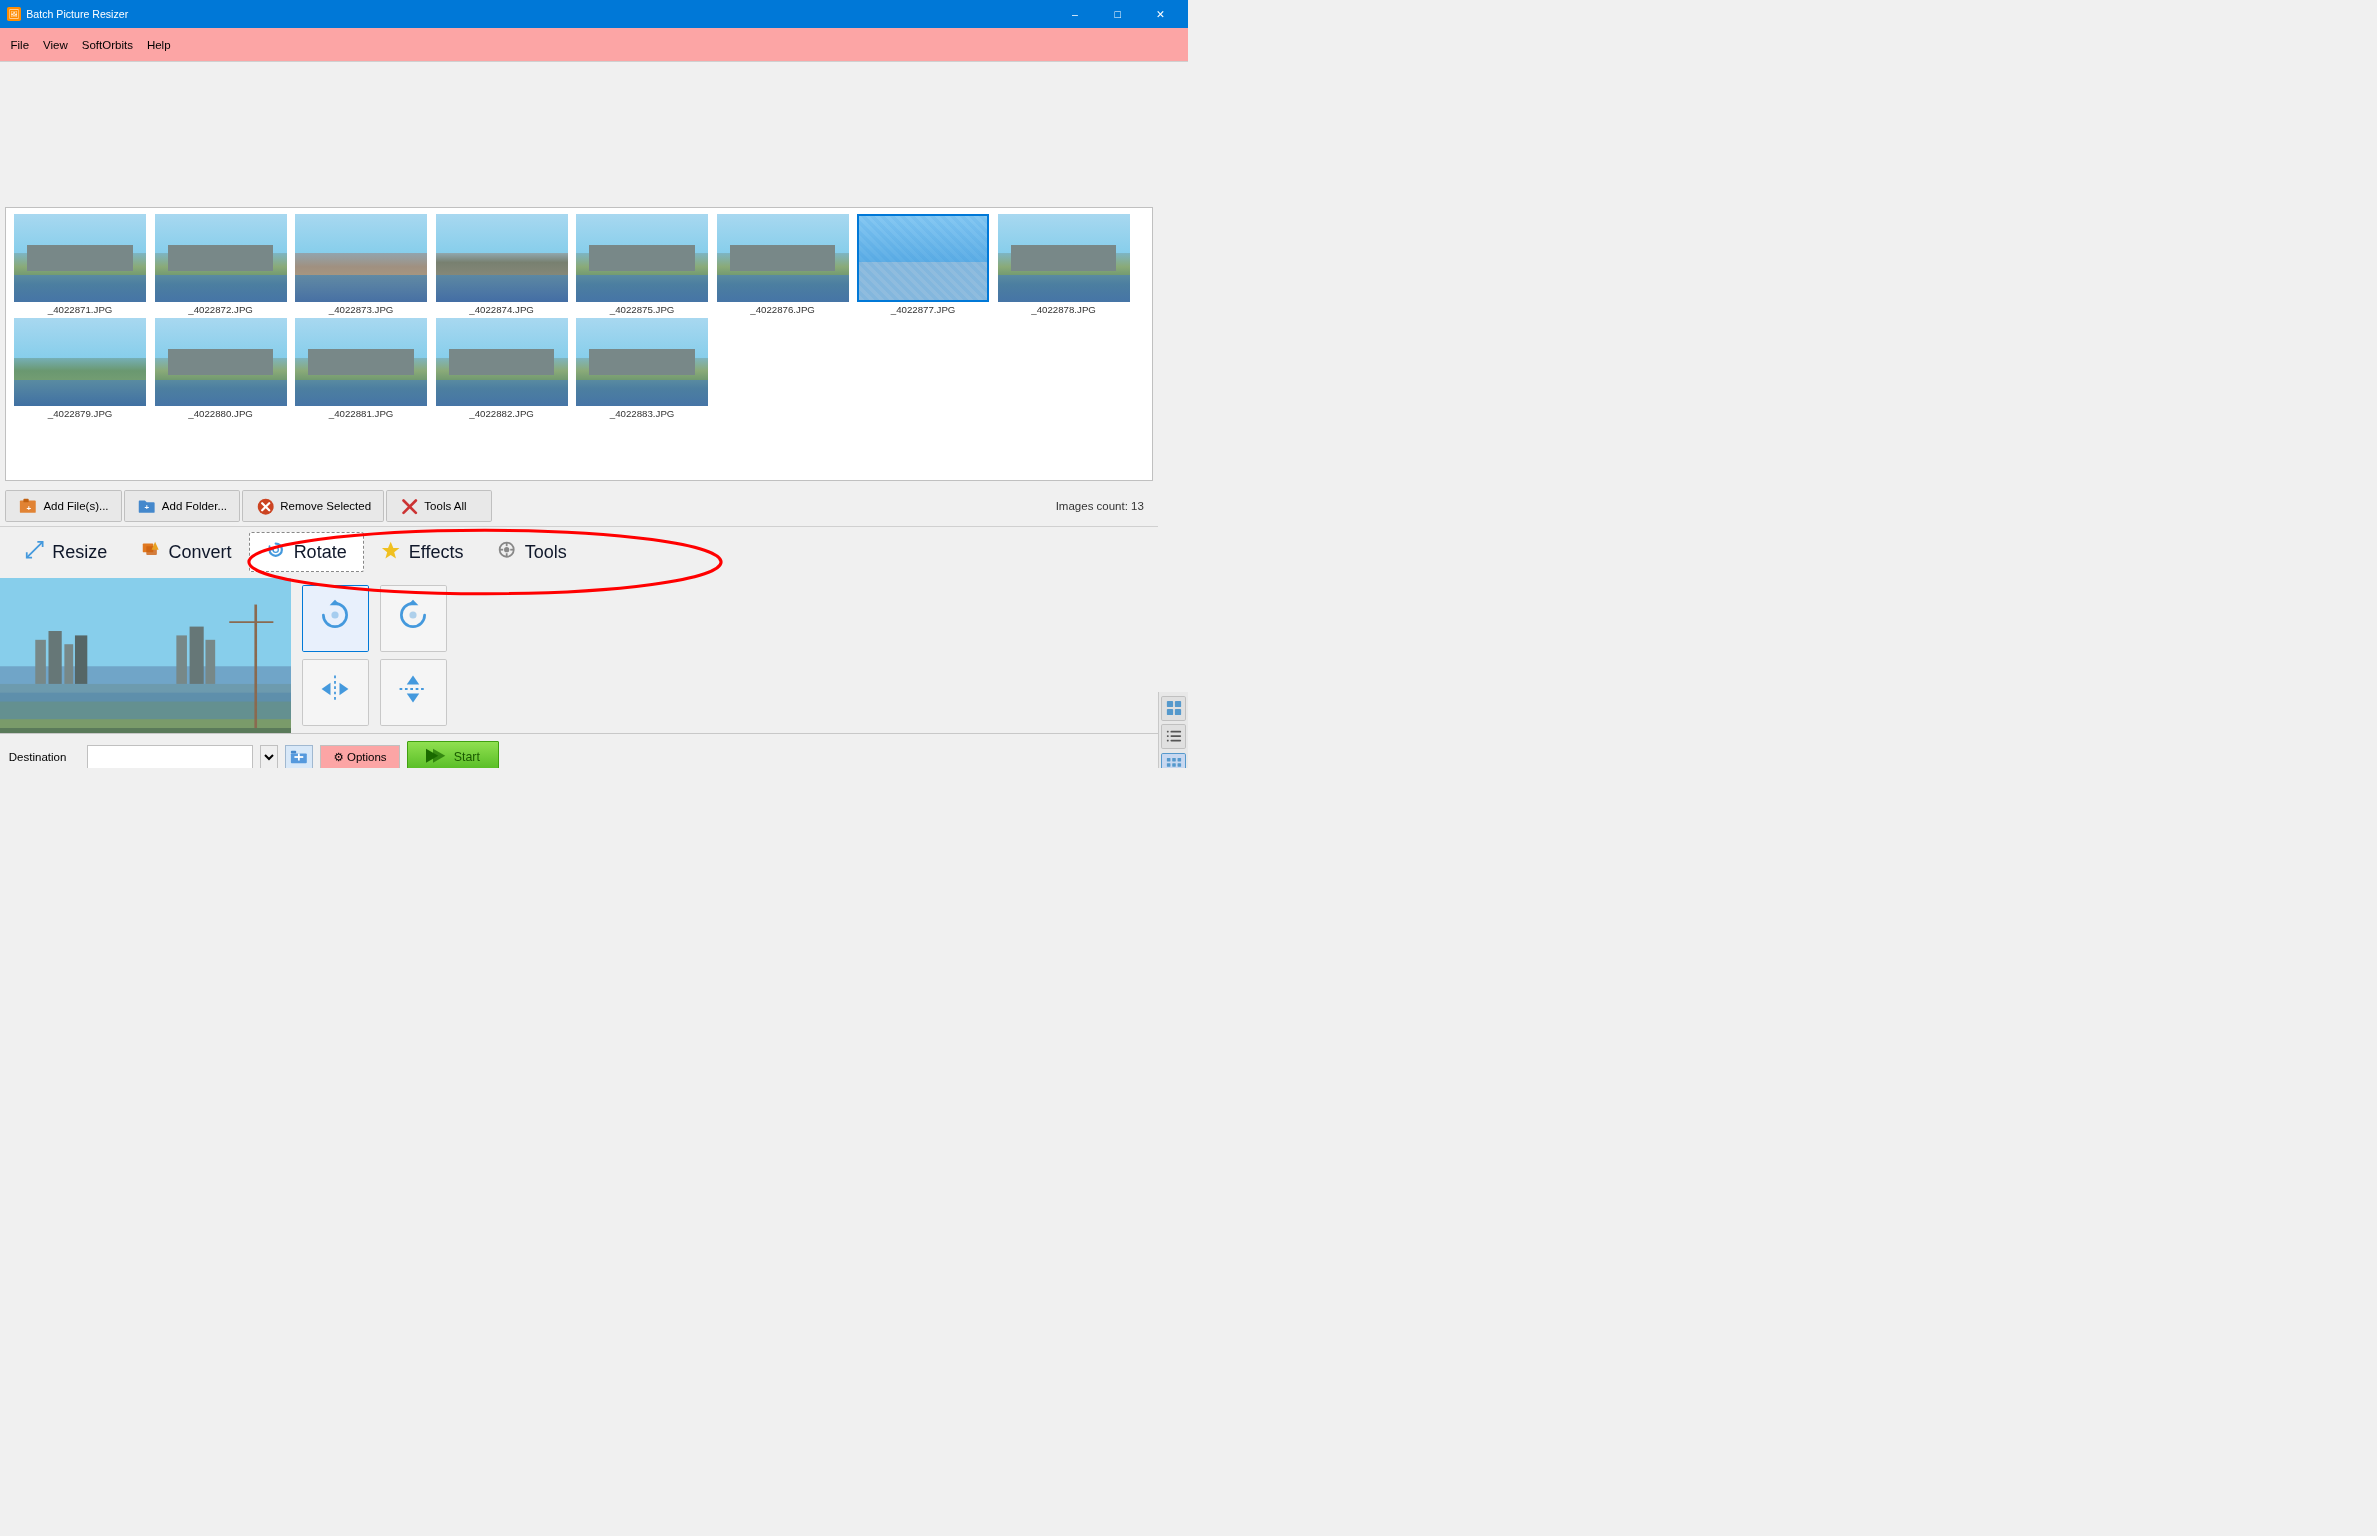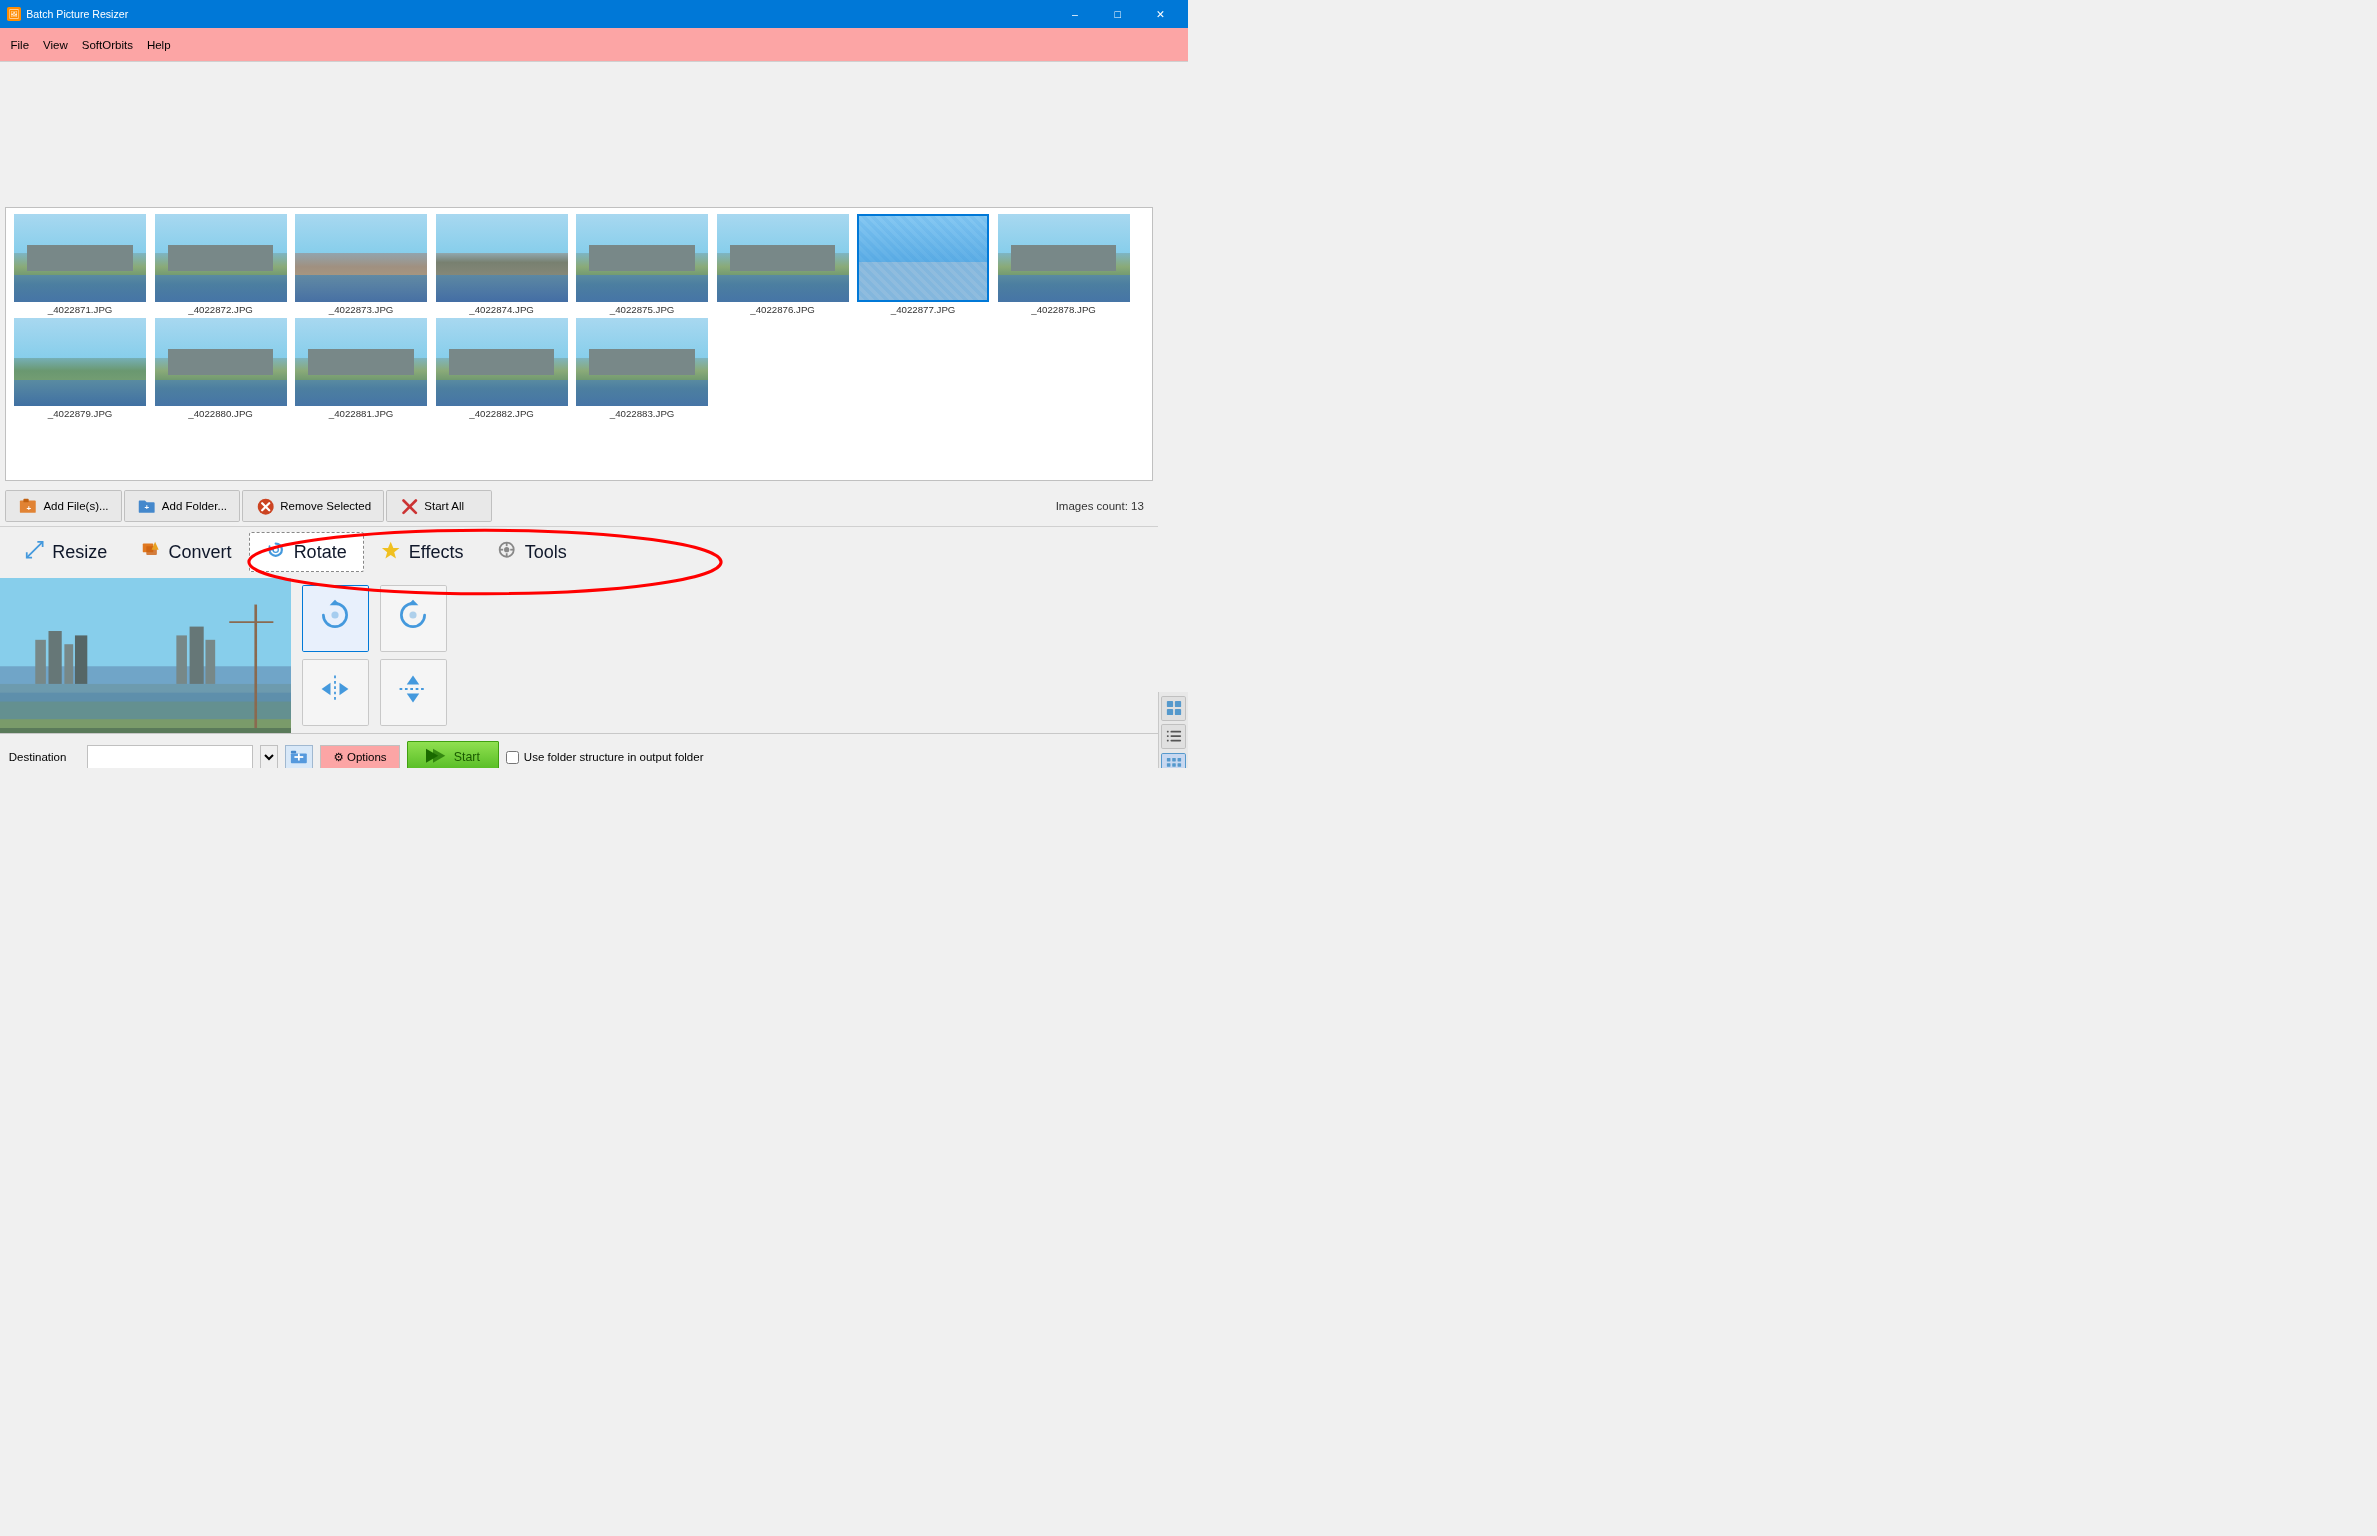--- a/index.html
+++ b/index.html
@@ -549,21 +549,21 @@
         </span>
         <span>Remove Selected</span>
       </button>
       <button class="tool-btn">
         <span class="tool-btn-icon">
           <svg width="19.4" height="19.4" viewBox="0 0 22 22">
             <line x1="4" y1="4" x2="18" y2="18" stroke="#cc3333" stroke-width="3" stroke-linecap="round"></line>
             <line x1="18" y1="4" x2="4" y2="18" stroke="#cc3333" stroke-width="3" stroke-linecap="round"></line>
           </svg>
         </span>
-        <span>Start All</span>
+        <span>Tools All</span>
       </button>
       <span class="images-count">Images count: 13</span>
     </div>
 
     <div class="tab-row" style="position:relative;">
 
       <svg style="position:absolute; left:238px; top:-1.8px; pointer-events:none; z-index:10;" width="494" height="74" viewBox="0 0 560 84">
         <ellipse cx="280" cy="42" rx="268" ry="36" fill="none" stroke="red" stroke-width="3.5"></ellipse>
       </svg>
 
@@ -716,24 +716,20 @@
         </button>
         <button class="start-btn">
           <span>
             <svg width="21" height="17.7" viewBox="0 0 24 20">
               <polygon points="0,2 14,10 0,18" fill="#1a6a00"></polygon>
               <polygon points="8,2 22,10 8,18" fill="#1a6a00" opacity="0.7"></polygon>
             </svg>
           </span>
           <span>Start</span>
         </button>
-      </div>
-      <div class="checkbox-row">
-        <input type="checkbox" id="folderstructure" style="">
-        <label for="folderstructure">Use folder structure in output folder</label>
       </div>
     </div>
 
   </div>
 
   <div class="right-sidebar">
     <div class="sidebar-btn" title="Thumbnail view">
       <svg width="16" height="16" viewBox="0 0 18 18">
         <rect x="1" y="1" width="7" height="7" fill="#5599cc" rx="1"></rect>
         <rect x="10" y="1" width="7" height="7" fill="#5599cc" rx="1"></rect>

